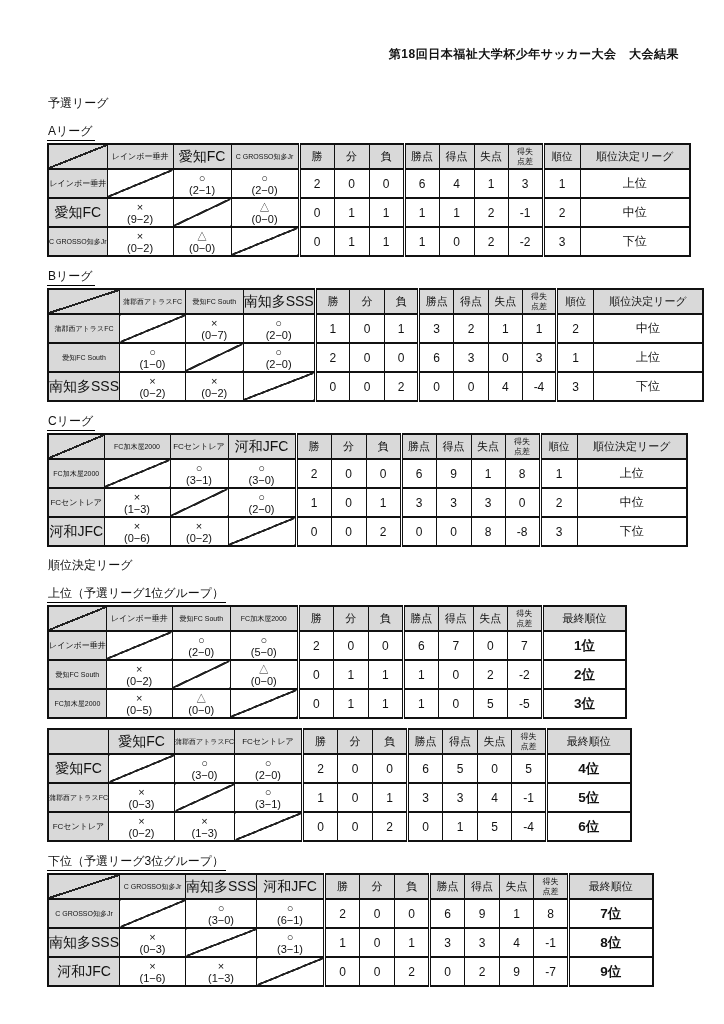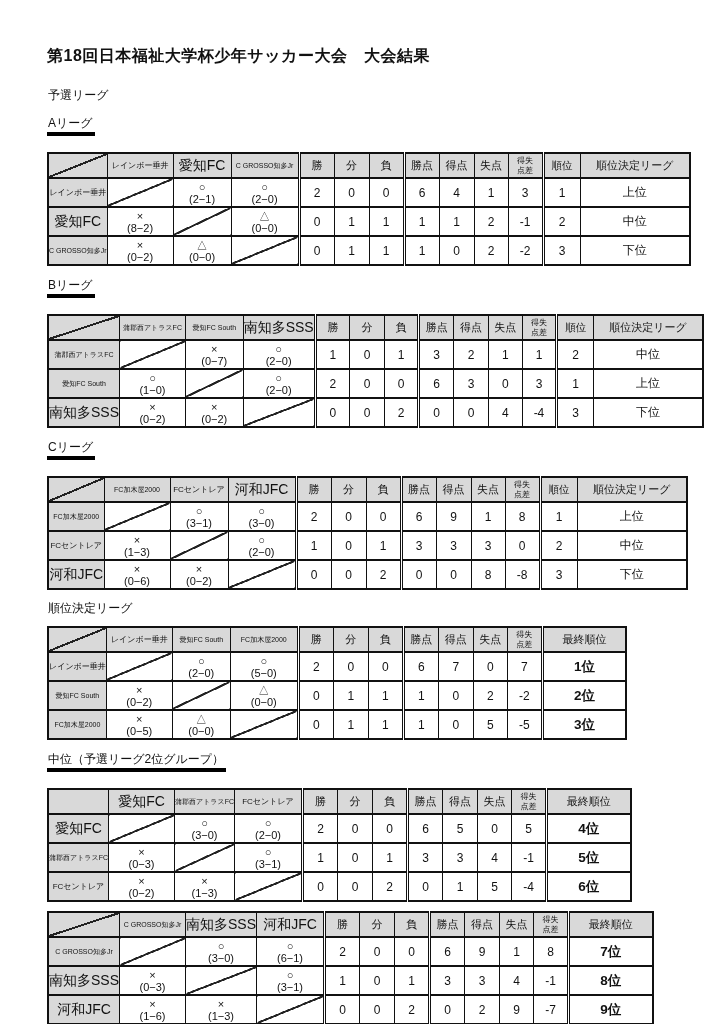--- a/index.html
+++ b/index.html
@@ -6,35 +6,35 @@
   html,body { background:#ffffff; }
   body {
     width:724px; height:1024px;
     font-family:"Liberation Sans", sans-serif;
     color:#111;
     padding:46px 20px 0 47px;
     overflow:hidden;
   }
   .page-title {
     width:632px;
-    text-align:left;
-    font-size:16px;
+    text-align:right;
+    font-size:12px;
     font-weight:bold;
     letter-spacing:0.5px;
-    margin-bottom:20px;
+    margin-bottom:32px;
   }
   .section-label { font-size:12px; margin:0 0 9px 1px; }
   .section-label.second { margin-top:10px; }
   .table-block { margin-bottom:9px; }
   .table-title {
     display:inline-block;
     font-size:12px;
-    border-bottom:4px solid #000000;
+    border-bottom:1px solid #000000;
     padding:0 2px 0 1px;
-    margin:0 0 16px 0;
+    margin:0 0 2px 0;
   }
   table.league-table {
     border-collapse:collapse;
     table-layout:fixed;
     border:2px solid #111;
   }
   .league-table th, .league-table td {
     border:1px solid #111;
     text-align:center;
     vertical-align:middle;
@@ -128,21 +128,21 @@
             <td class="stat">4</td>
             <td class="stat">1</td>
             <td class="stat">3</td>
             <td class="rank sep">1</td>
             <td class="result">上位</td>
           </tr>
           <tr>
             <th class="name fs10">愛知FC</th>
             <td class="match">
               <div class="sym">×</div>
-              <div class="score">(8−2)</div>
+              <div class="score">(9−2)</div>
             </td>
             <td class="match diag-cell"></td>
             <td class="match">
               <div class="sym">△</div>
               <div class="score">(0−0)</div>
             </td>
             <td class="stat sep">0</td>
             <td class="stat">1</td>
             <td class="stat">1</td>
             <td class="stat sep">1</td>
@@ -376,21 +376,21 @@
             <td class="stat">-8</td>
             <td class="rank sep">3</td>
             <td class="result">下位</td>
           </tr>
         </tbody>
       </table></div>
   </div>
 
 <div class="section-label second">順位決定リーグ</div>
 <div id="final-tables">
-    <div class="table-block"><table class="league-table">
+    <div class="table-block"><div class="table-title">上位（予選リーグ1位グループ）</div><table class="league-table">
         <colgroup>
           <col style="width: 56px;">
           <col style="width: 66px;">
           <col style="width: 58px;">
           <col style="width: 68px;">
           <col style="width: 35px;">
           <col style="width: 35px;">
           <col style="width: 35px;">
           <col style="width: 35px;">
           <col style="width: 35px;">
@@ -473,21 +473,21 @@
             <td class="stat">1</td>
             <td class="stat">1</td>
             <td class="stat sep">1</td>
             <td class="stat">0</td>
             <td class="stat">5</td>
             <td class="stat">-5</td>
             <td class="result big sep">3位</td>
           </tr>
         </tbody>
       </table></div>
-    <div class="table-block"><div class="table-title">中位（予選リーグ2位グループ）</div><table class="league-table">
+    <div class="table-block"><table class="league-table">
         <colgroup>
           <col style="width: 56px;">
           <col style="width: 66px;">
           <col style="width: 58px;">
           <col style="width: 68px;">
           <col style="width: 35px;">
           <col style="width: 35px;">
           <col style="width: 35px;">
           <col style="width: 35px;">
           <col style="width: 35px;">
@@ -570,21 +570,21 @@
             <td class="stat">0</td>
             <td class="stat">2</td>
             <td class="stat sep">0</td>
             <td class="stat">1</td>
             <td class="stat">5</td>
             <td class="stat">-4</td>
             <td class="result big sep">6位</td>
           </tr>
         </tbody>
       </table></div>
-    <div class="table-block"><table class="league-table">
+    <div class="table-block"><div class="table-title">下位（予選リーグ3位グループ）</div><table class="league-table">
         <colgroup>
           <col style="width: 56px;">
           <col style="width: 66px;">
           <col style="width: 58px;">
           <col style="width: 68px;">
           <col style="width: 35px;">
           <col style="width: 35px;">
           <col style="width: 35px;">
           <col style="width: 35px;">
           <col style="width: 35px;">

